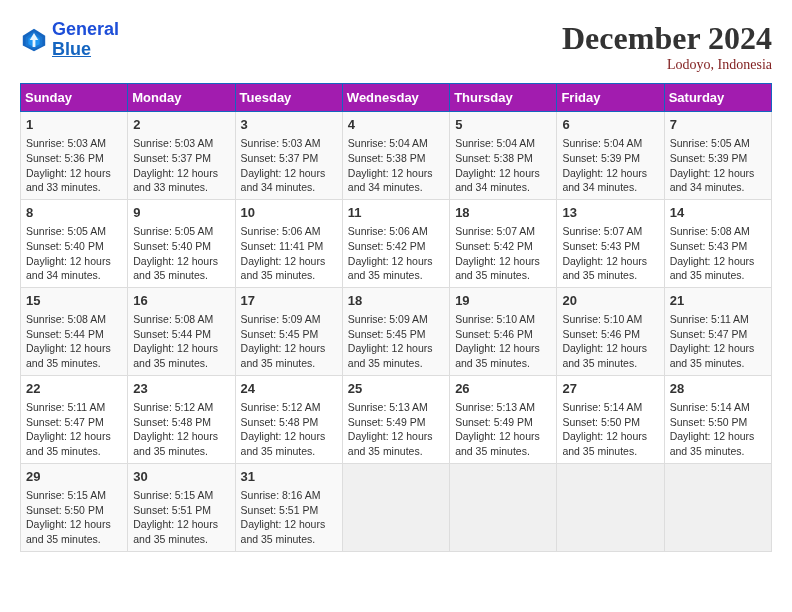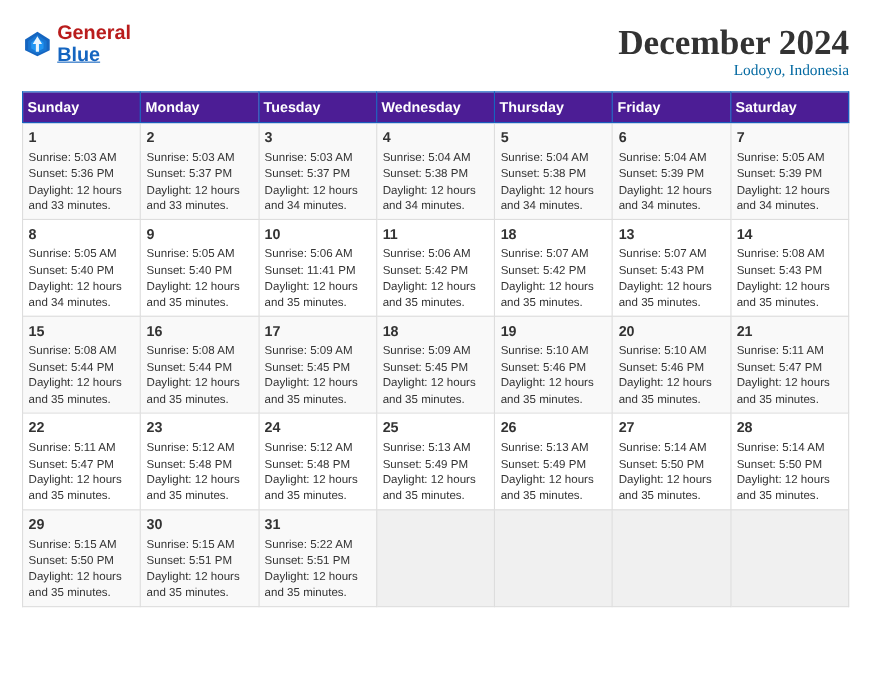--- a/index.html
+++ b/index.html
@@ -19,46 +19,46 @@
     .logo {
       display: flex;
       align-items: center;
       gap: 4px;
     }
     .logo-text {
       font-size: 18px;
       font-weight: bold;
       line-height: 1.1;
     }
-    .logo-general { color: #b91c1c; }
+    .logo-general { color: #1d4ed8; }
     .logo-blue { color: #1565c0; text-decoration: underline; }
     .logo-icon {
       width: 28px;
       height: 28px;
     }
     .title-block {
       text-align: right;
       font-family: Liberation Serif, serif;
     }
     .month-title {
       font-size: 32px;
       font-weight: bold;
       color: #333;
     }
     .location {
       font-size: 14px;
-      color: #0369a1;
+      color: #7f1d1d;
     }
     table {
       width: 100%;
       border-collapse: collapse;
       table-layout: fixed;
     }
     thead th {
-      background-color: #4c1d95;
+      background-color: #a21caf;
       color: #fff;
       font-size: 13px;
       font-weight: bold;
       padding: 6px 4px;
       text-align: left;
       border: 1px solid #1565c0;
     }
     tbody tr {
       vertical-align: top;
     }
@@ -337,21 +337,21 @@
         </td>
         <td>
           <span class="day-num">30</span>
           <div>Sunrise: 5:15 AM</div>
           <div>Sunset: 5:51 PM</div>
           <div>Daylight: 12 hours</div>
           <div>and 35 minutes.</div>
         </td>
         <td>
           <span class="day-num">31</span>
-          <div>Sunrise: 5:22 AM</div>
+          <div>Sunrise: 8:16 AM</div>
           <div>Sunset: 5:51 PM</div>
           <div>Daylight: 12 hours</div>
           <div>and 35 minutes.</div>
         </td>
         <td class="empty-cell"></td>
         <td class="empty-cell"></td>
         <td class="empty-cell"></td>
         <td class="empty-cell"></td>
       </tr>
     </tbody>

